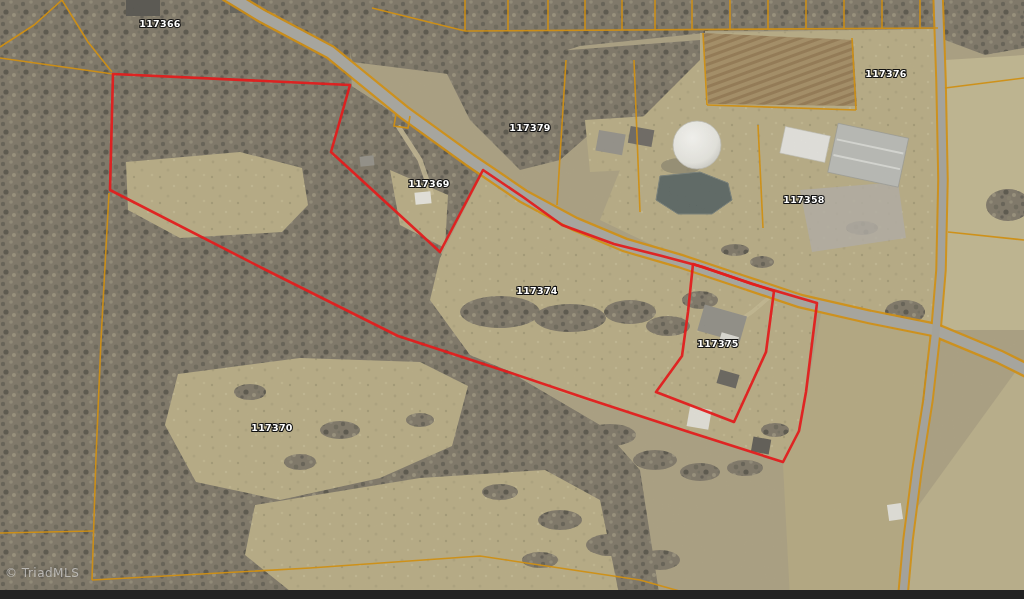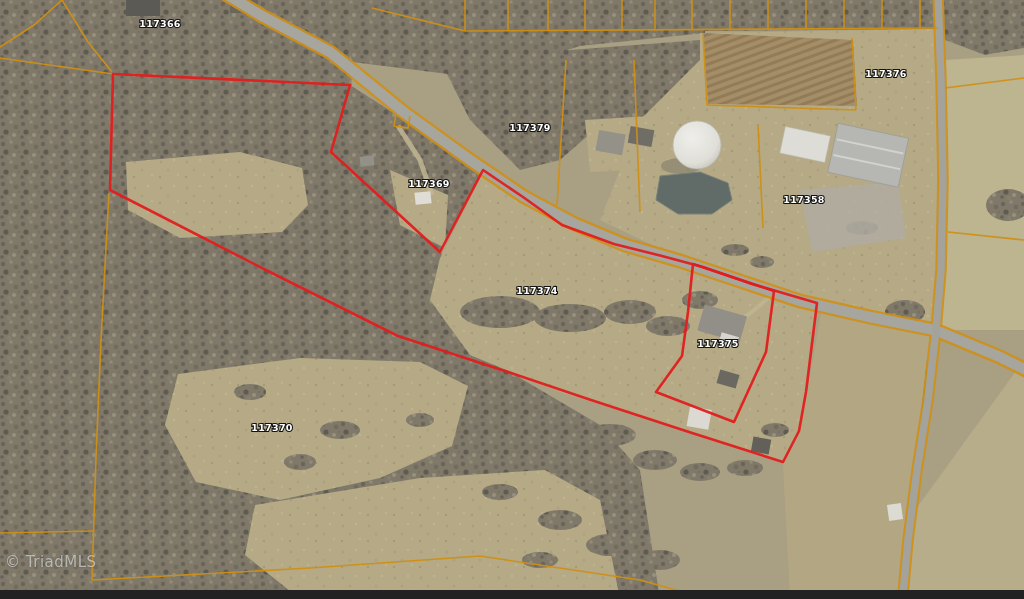--- a/index.html
+++ b/index.html
@@ -1,19 +1,19 @@
 <!DOCTYPE html>
 <html><head>
 <meta charset="utf-8">
 <style>
   html,body{margin:0;padding:0;background:#222;}
   .stage{position:relative;width:1024px;height:590px;overflow:hidden;
          font-family:"DejaVu Sans",sans-serif;background:#a89d7c;}
   .stage svg{position:absolute;left:0;top:0;}
-  .watermark{position:absolute;left:5px;bottom:19px;font-size:15px;letter-spacing:.5px;
+  .watermark{position:absolute;left:5px;bottom:10px;font-size:12px;letter-spacing:.5px;
              color:rgba(238,238,238,.6);text-shadow:0 0 2px rgba(50,50,50,.55);
              font-family:"DejaVu Sans",sans-serif;user-select:none;}
 </style>
 </head>
 <body>
 
 <div class="stage">
 
   <svg width="1024" height="599" viewBox="0 0 1024 599">
     <defs>

